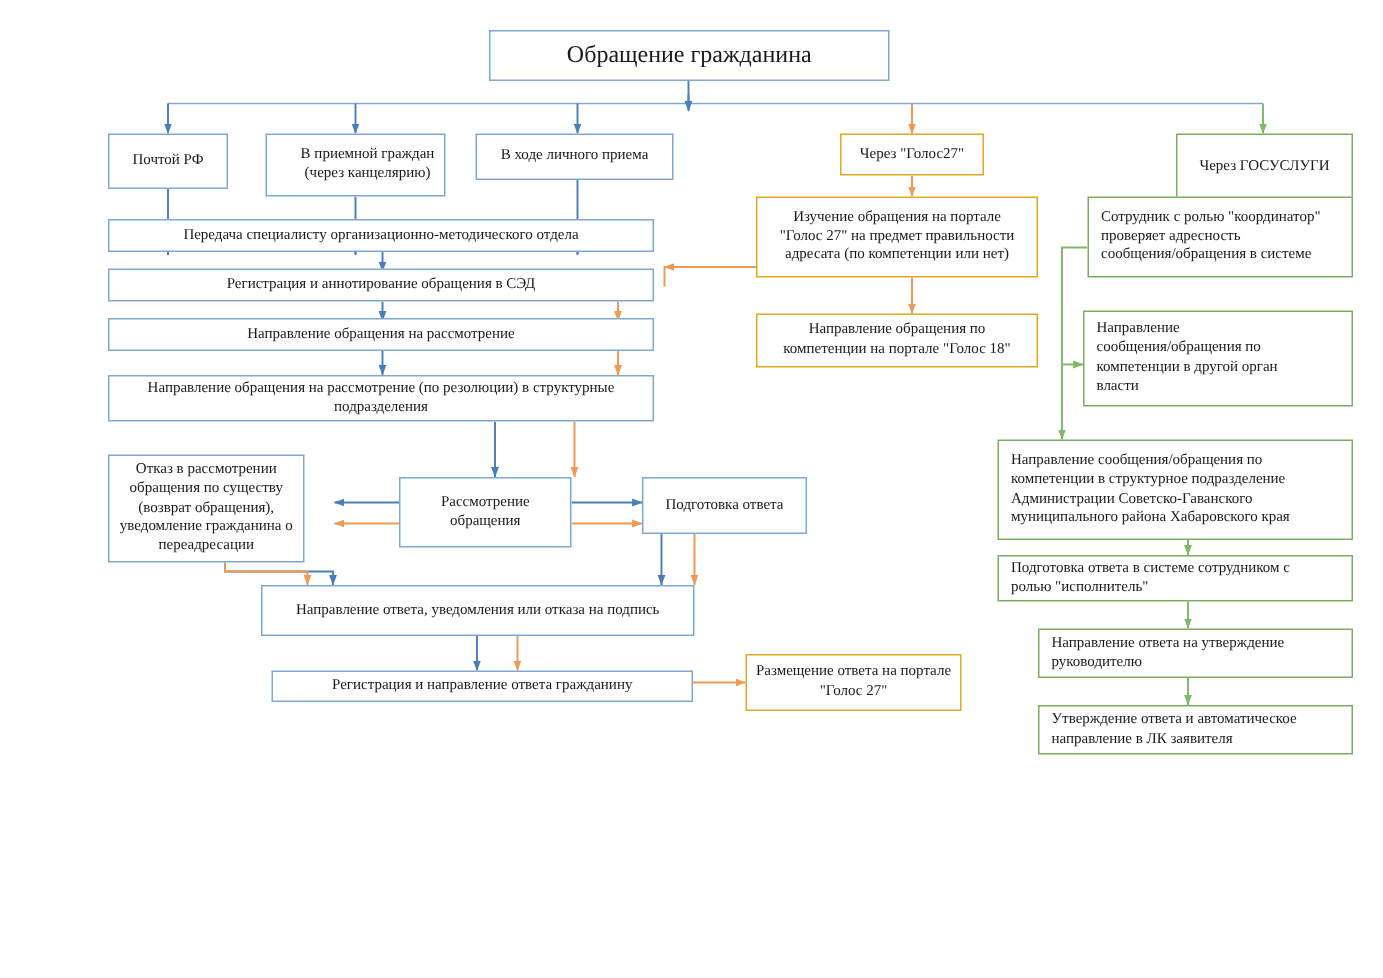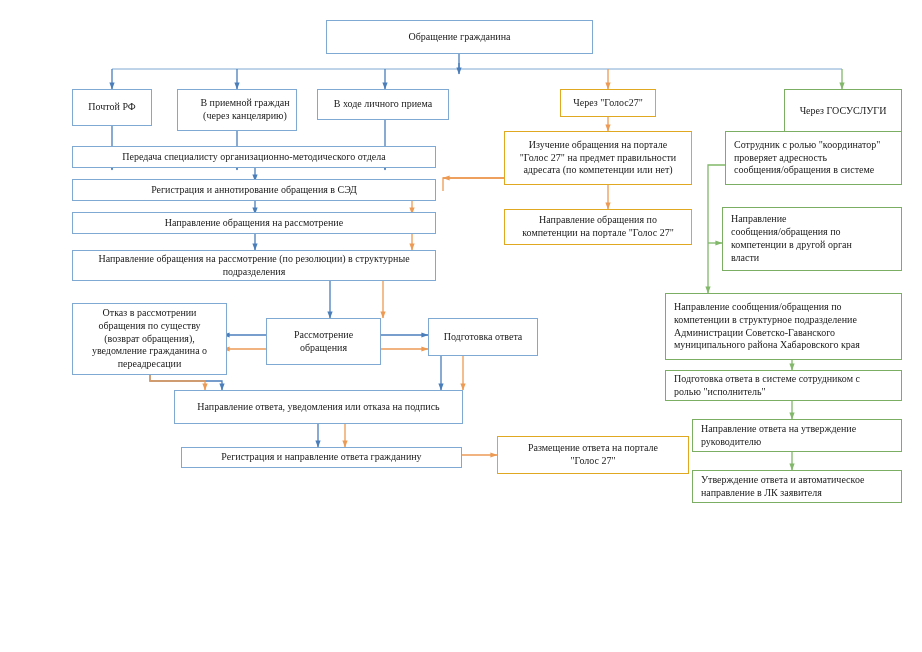--- a/index.html
+++ b/index.html
@@ -25,21 +25,21 @@
   .node .lbl{display:block;width:100%;padding:0 5px;white-space:pre-line;}
 
   .blue   {border:1px solid #7FA8D2;}
   .orange {border:1px solid #E0A720;}
   .green  {border:1px solid #7BAE63;}
 
   .c   {text-align:center;}
   .l   {text-align:left;}
   .l .lbl{text-align:left;padding-left:8px;}
   .fs11b{font-size:10px;}
-  .fs12{font-size:10px;}
+  .fs12{font-size:16px;}
 </style>
 </head>
 <body>
 
 <div id="canvas">
 
   <svg class="wires" viewBox="0 0 922 652">
     <defs>
       <marker id="ab" markerWidth="8" markerHeight="8" refX="6.6" refY="3" orient="auto" markerUnits="userSpaceOnUse">
         <path d="M0,0.4 L7,3 L0,5.6 z" fill="#4A7EBB"></path>
@@ -151,21 +151,21 @@
   </div>
 
   <div class="node blue c fs11b" style="left:72px;top:212px;width:364px;height:22px;">
     <span class="lbl">Направление обращения на рассмотрение</span>
   </div>
 
   <div class="node blue c fs11b" style="left:72px;top:250px;width:364px;height:31px;">
     <span class="lbl">Направление обращения на рассмотрение (по резолюции) в структурные подразделения</span>
   </div>
 
-  <div class="node blue c fs11b" style="left:72px;top:303px;width:155px;height:72px;justify-content:flex-end;">
+  <div class="node blue c fs11b" style="left:72px;top:303px;width:131px;height:72px;justify-content:flex-end;">
     <span class="lbl">Отказ в рассмотрении
 обращения по существу
 (возврат обращения),
 уведомление гражданина о
 переадресации</span>
   </div>
 
   <div class="node blue c fs11b" style="left:266px;top:318px;width:115px;height:47px;">
     <span class="lbl">Рассмотрение
 обращения</span>
@@ -188,24 +188,24 @@
   </div>
 
   <div class="node orange c fs11b" style="left:504px;top:131px;width:188px;height:54px;">
     <span class="lbl">Изучение обращения на портале
 "Голос 27" на предмет правильности
 адресата (по компетенции или нет)</span>
   </div>
 
   <div class="node orange c fs11b" style="left:504px;top:209px;width:188px;height:36px;">
     <span class="lbl">Направление обращения по
-компетенции на портале "Голос 27"</span>
-  </div>
-
-  <div class="node orange c fs11b" style="left:497px;top:436px;width:192px;height:38px;">
+компетенции на портале "Голос 18"</span>
+  </div>
+
+  <div class="node orange c fs11b" style="left:497px;top:436px;width:144px;height:38px;">
     <span class="lbl">Размещение ответа на портале
 "Голос 27"</span>
   </div>
 
   <div class="node green c fs11b" style="left:784px;top:89px;width:118px;height:44px;">
     <span class="lbl">Через ГОСУСЛУГИ</span>
   </div>
 
   <div class="node green l fs11b" style="left:725px;top:131px;width:177px;height:54px;">
     <span class="lbl">Сотрудник с ролью "координатор"

